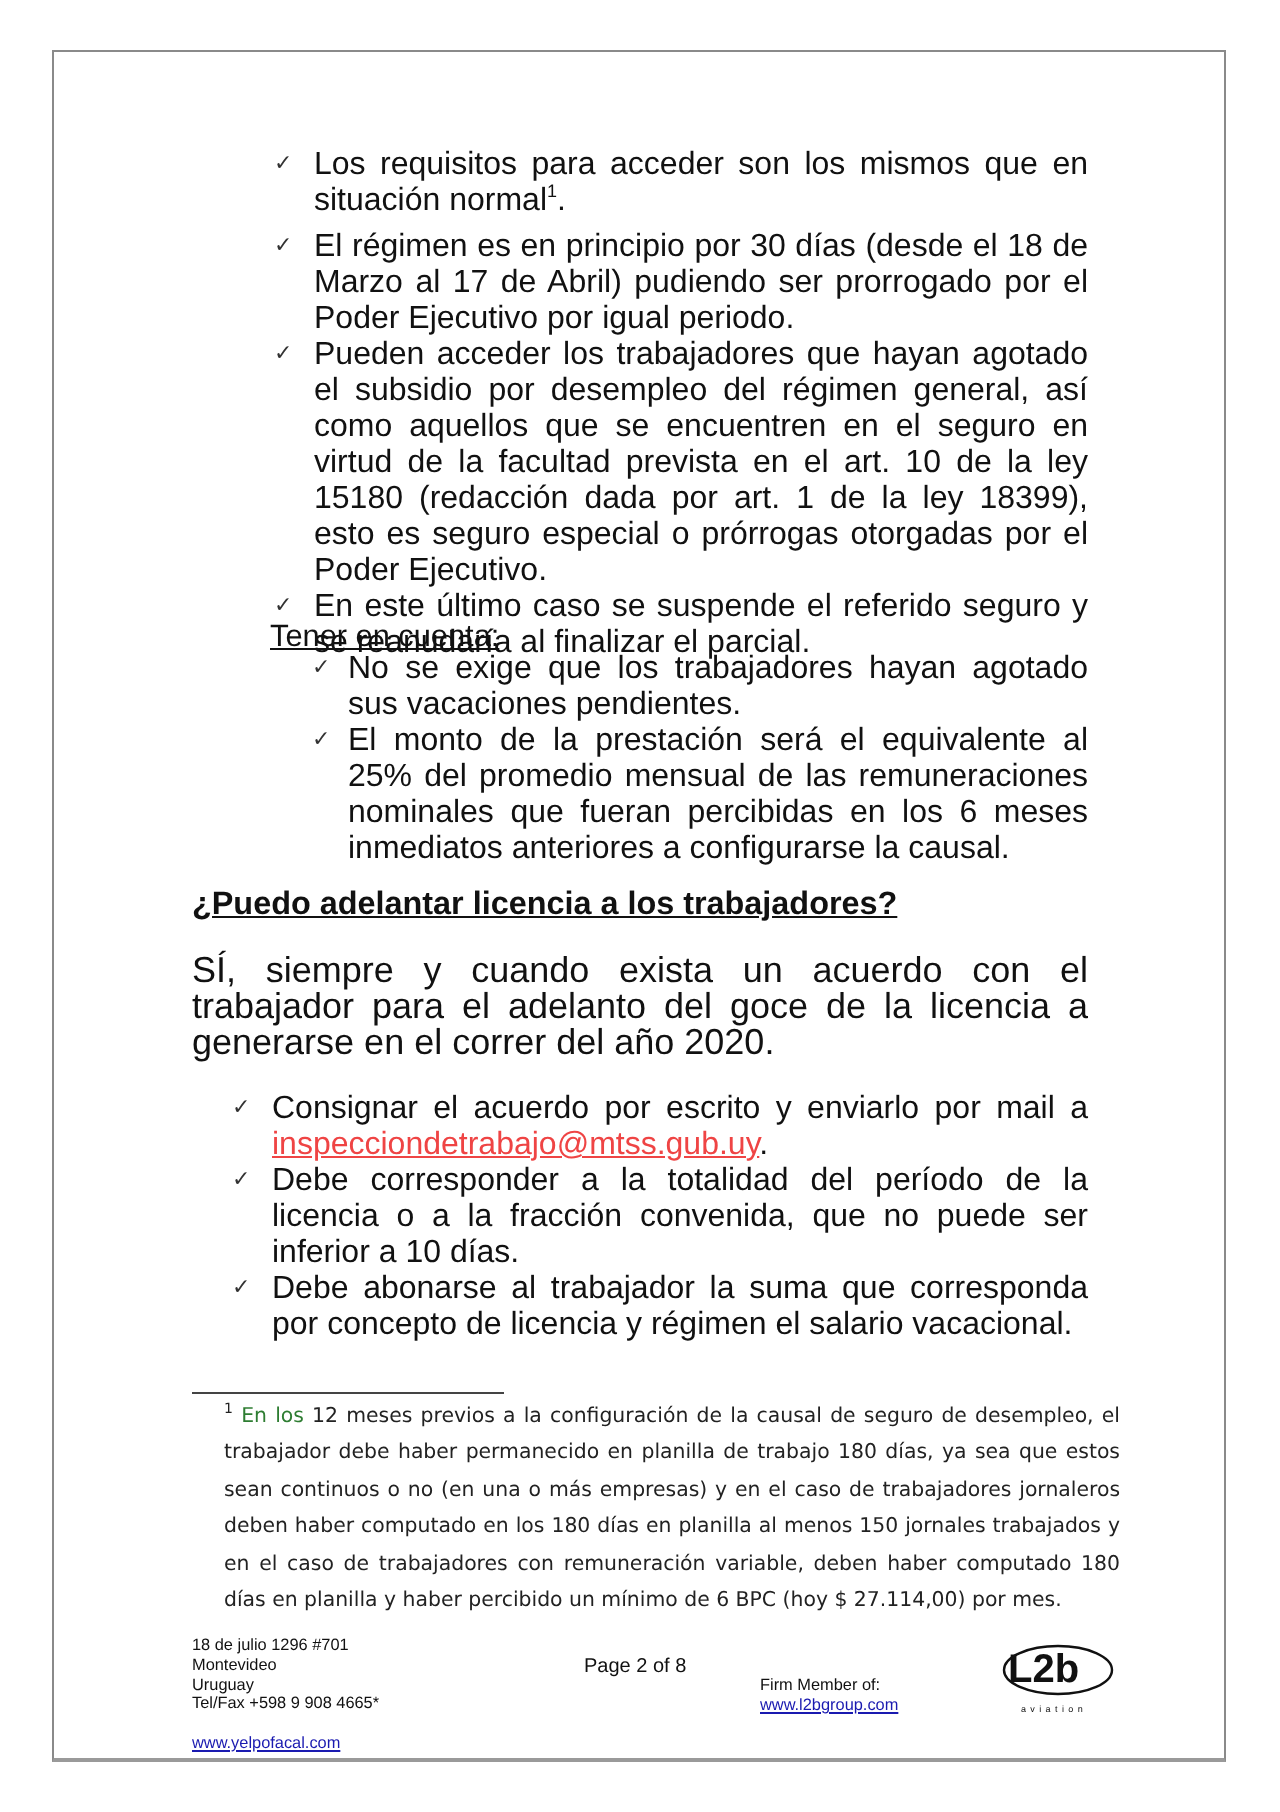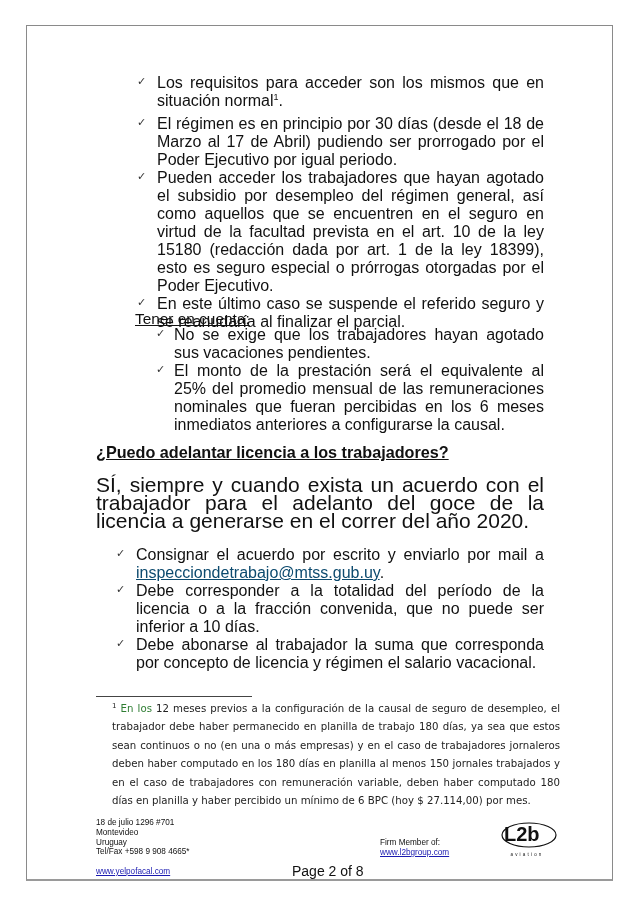--- a/index.html
+++ b/index.html
@@ -22,42 +22,42 @@
   .tener {
     position: absolute; left: 135px; top: 310px;
     font-size: 15.4px; line-height: 18.2px; text-decoration: underline;
   }
   .list2 { position: absolute; left: 156px; width: 388px; top: 326px; }
   .list2 li { padding-left: 18px; }
   .heading {
     position: absolute; left: 96px; top: 443px;
     font-size: 16.2px; font-weight: bold; text-decoration: underline;
   }
-  .para { position: absolute; left: 96px; width: 448px; top: 476px; font-size: 21px; line-height: 18.2px; text-align: justify; }
+  .para { position: absolute; left: 96px; width: 448px; top: 476px; font-size: 18px; line-height: 18.2px; text-align: justify; }
   .para p { margin: 0; }
   .list3 { position: absolute; left: 116px; width: 428px; top: 546px; }
   .list3 li { padding-left: 20px; }
-  .mail-link { color: #0c4a6e; text-decoration: underline; }
+  .mail-link { color: #ef4444; text-decoration: underline; }
   .sup { font-size: 9px; vertical-align: super; line-height: 0; }
   .fn-rule { position: absolute; left: 96px; top: 696px; width: 156px; border-top: 1px solid #444; }
   .footnote {
     position: absolute; left: 112px; top: 700px; width: 448px;
     font-family: "DejaVu Sans", sans-serif; font-size: 10.2px; line-height: 18.4px;
     text-align: justify; color: #222;
   }
   .footnote .green { color: #2e7d32; }
   .footnote .fn-num { font-size: 7px; vertical-align: super; line-height: 0; }
   .footer-addr {
     position: absolute; left: 96px; top: 818px; font-size: 8.2px; line-height: 9.8px; color: #111;
   }
   .footer-web {
     position: absolute; left: 96px; top: 867px; font-size: 8.2px; color: #1a1ab0; text-decoration: underline;
   }
   .footer-page {
-    position: absolute; left: 292px; top: 828px; font-size: 14px; color: #111; margin-top: 35px;
+    position: absolute; left: 292px; top: 828px; font-size: 10px; color: #111;
   }
   .footer-firm {
     position: absolute; left: 380px; top: 838px; width: 98px; 
     font-size: 8.2px; line-height: 10px; color: #111;
   }
   .footer-firm a { color: #1a1ab0; text-decoration: underline; }
   .logo { position: absolute; left: 494px; top: 818px; width: 66px; height: 42px; }
 </style>
 </head>
 <body>

